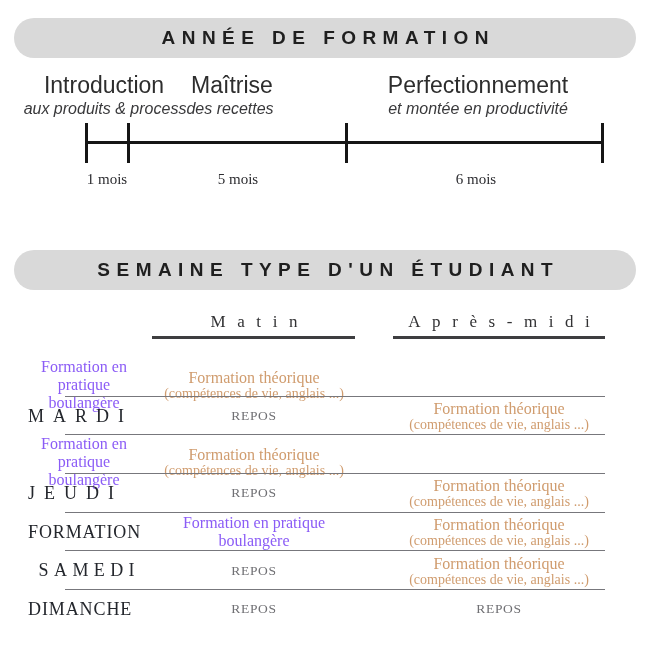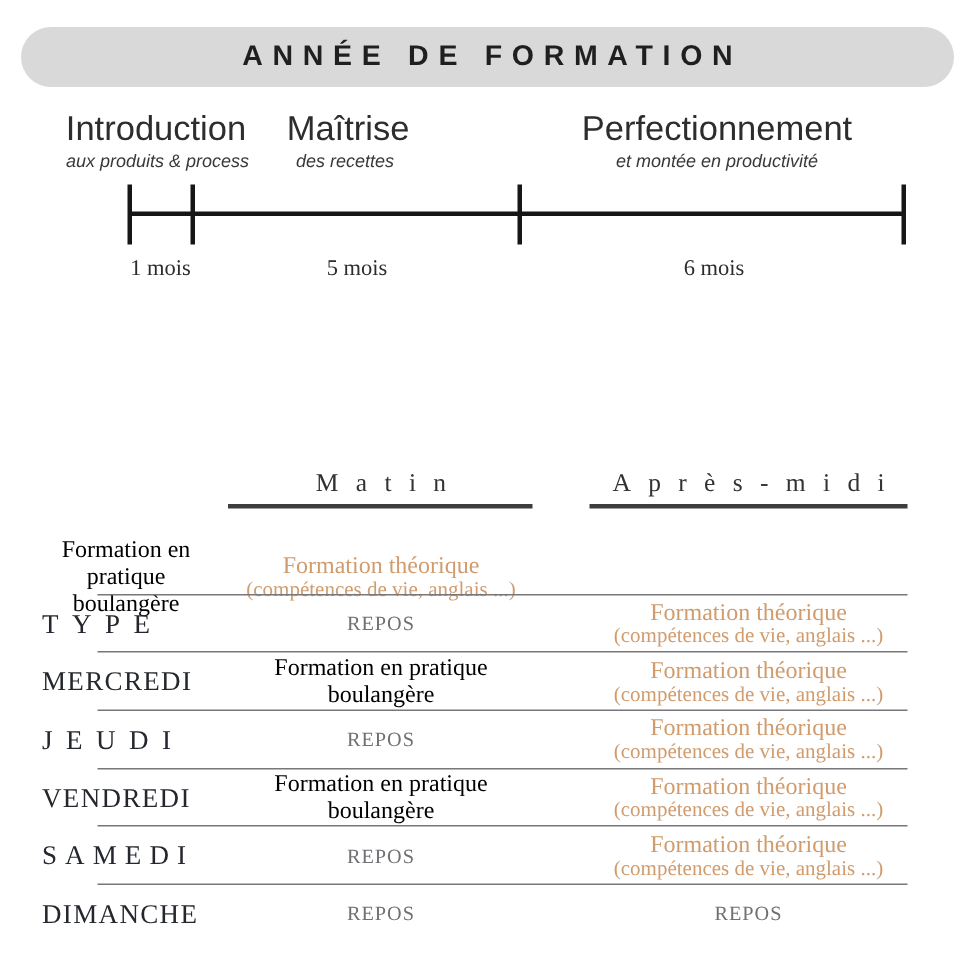--- a/index.html
+++ b/index.html
@@ -20,21 +20,21 @@
   .pill-1 { top:18px; }
   .pill-2 { top:250px; }
 
   
   .phase-title {
     position:absolute; transform:translateX(-50%);
     font-size:23px; font-weight:400; color:#2d2d2d; white-space:nowrap; top:72px;
   }
   .phase-sub {
     position:absolute; transform:translateX(-50%);
-    font-size:12px; font-style:italic; color:#39393b; white-space:nowrap; top:100px;
+    font-size:16px; font-style:italic; color:#39393b; white-space:nowrap; top:100px;
   }
   .tl-axis { position:absolute; top:141px; left:86px; width:518px; height:3px; background:#161616; }
   .tl-tick { position:absolute; top:123px; width:3px; height:40px; background:#161616; }
   .tick-1 { left:85px; } .tick-2 { left:127px; } .tick-3 { left:345px; } .tick-4 { left:601px; }
   .duration {
     position:absolute; top:171px; transform:translateX(-50%);
     font-family:"Liberation Serif", serif; font-size:15px; color:#2c2c30; white-space:nowrap;
   }
 
   
@@ -55,25 +55,25 @@
     height:38.7px; align-items:center;
   }
   .row:not(:last-child)::after {
     content:""; position:absolute; left:37px; right:25px; bottom:0;
     height:1px; background:#77777c;
   }
   .day {
     font-family:"Liberation Serif", serif; font-size:18px; color:#24272d; white-space:nowrap;
   }
   .sp5 { letter-spacing:0.50em; }
-  .sp6 { letter-spacing:0.30em; }
+  .sp6 { letter-spacing:0.30em;text-align:right; }
   .sp8 { letter-spacing:0.05em; }
   .cell { text-align:center; font-family:"Liberation Serif", serif; line-height:18px; }
   .cell span { display:block; }
-  .cell-practice { color:#000000; font-size:16px; }
+  .cell-practice { color:#8b5cf6; font-size:16px; }
   .cell-theory   { color:#d09c6e; }
   .cell-theory .l1 { font-size:16px;text-align:center; }
   .cell-theory .l2 { font-size:14px; line-height:14px; }
   .cell-rest { color:#707074; font-size:13.5px; letter-spacing:0.05em; }
 </style>
 </head>
 <body>
 
 <div class="canvas">
 
@@ -93,52 +93,54 @@
   <div class="tl-axis"></div>
   <div class="tl-tick tick-1"></div>
   <div class="tl-tick tick-2"></div>
   <div class="tl-tick tick-3"></div>
   <div class="tl-tick tick-4"></div>
 
   <div class="duration" style="left:107px;">1 mois</div>
   <div class="duration" style="left:238px;">5 mois</div>
   <div class="duration" style="left:476px;">6 mois</div>
 
+  <div class="pill pill-2">
+    <span>SEMAINE TYPE D'UN ÉTUDIANT</span>
+  </div>
 
   <div class="col-head head-matin">Matin</div>
   <div class="col-head head-apm">Après-midi</div>
   <div class="col-underline ul-matin"></div>
   <div class="col-underline ul-apm"></div>
 
   <div class="rows">
 
     <div class="row">
       <div class="cell cell-practice">
         <span class="l1">Formation en pratique</span>
         <span class="l2">boulangère</span>
       </div>
       <div class="cell cell-theory">
         <span class="l1">Formation théorique</span>
         <span class="l2">(compétences de vie, anglais ...)</span>
       </div>
     </div>
 
     <div class="row">
-      <div class="day sp5">TYPE</div>
+      <div class="day sp5">MARDI</div>
       <div class="cell cell-rest">
         <span class="l1">REPOS</span>
       </div>
       <div class="cell cell-theory">
         <span class="l1">Formation théorique</span>
         <span class="l2">(compétences de vie, anglais ...)</span>
       </div>
     </div>
 
     <div class="row">
-      <div class="day sp8">MERCREDI</div>
       <div class="cell cell-practice">
         <span class="l1">Formation en pratique</span>
         <span class="l2">boulangère</span>
       </div>
       <div class="cell cell-theory">
         <span class="l1">Formation théorique</span>
         <span class="l2">(compétences de vie, anglais ...)</span>
       </div>
     </div>
 
@@ -147,21 +149,21 @@
       <div class="cell cell-rest">
         <span class="l1">REPOS</span>
       </div>
       <div class="cell cell-theory">
         <span class="l1">Formation théorique</span>
         <span class="l2">(compétences de vie, anglais ...)</span>
       </div>
     </div>
 
     <div class="row">
-      <div class="day sp8">VENDREDI</div>
+      <div class="day sp8">FORMATION</div>
       <div class="cell cell-practice">
         <span class="l1">Formation en pratique</span>
         <span class="l2">boulangère</span>
       </div>
       <div class="cell cell-theory">
         <span class="l1">Formation théorique</span>
         <span class="l2">(compétences de vie, anglais ...)</span>
       </div>
     </div>
 

